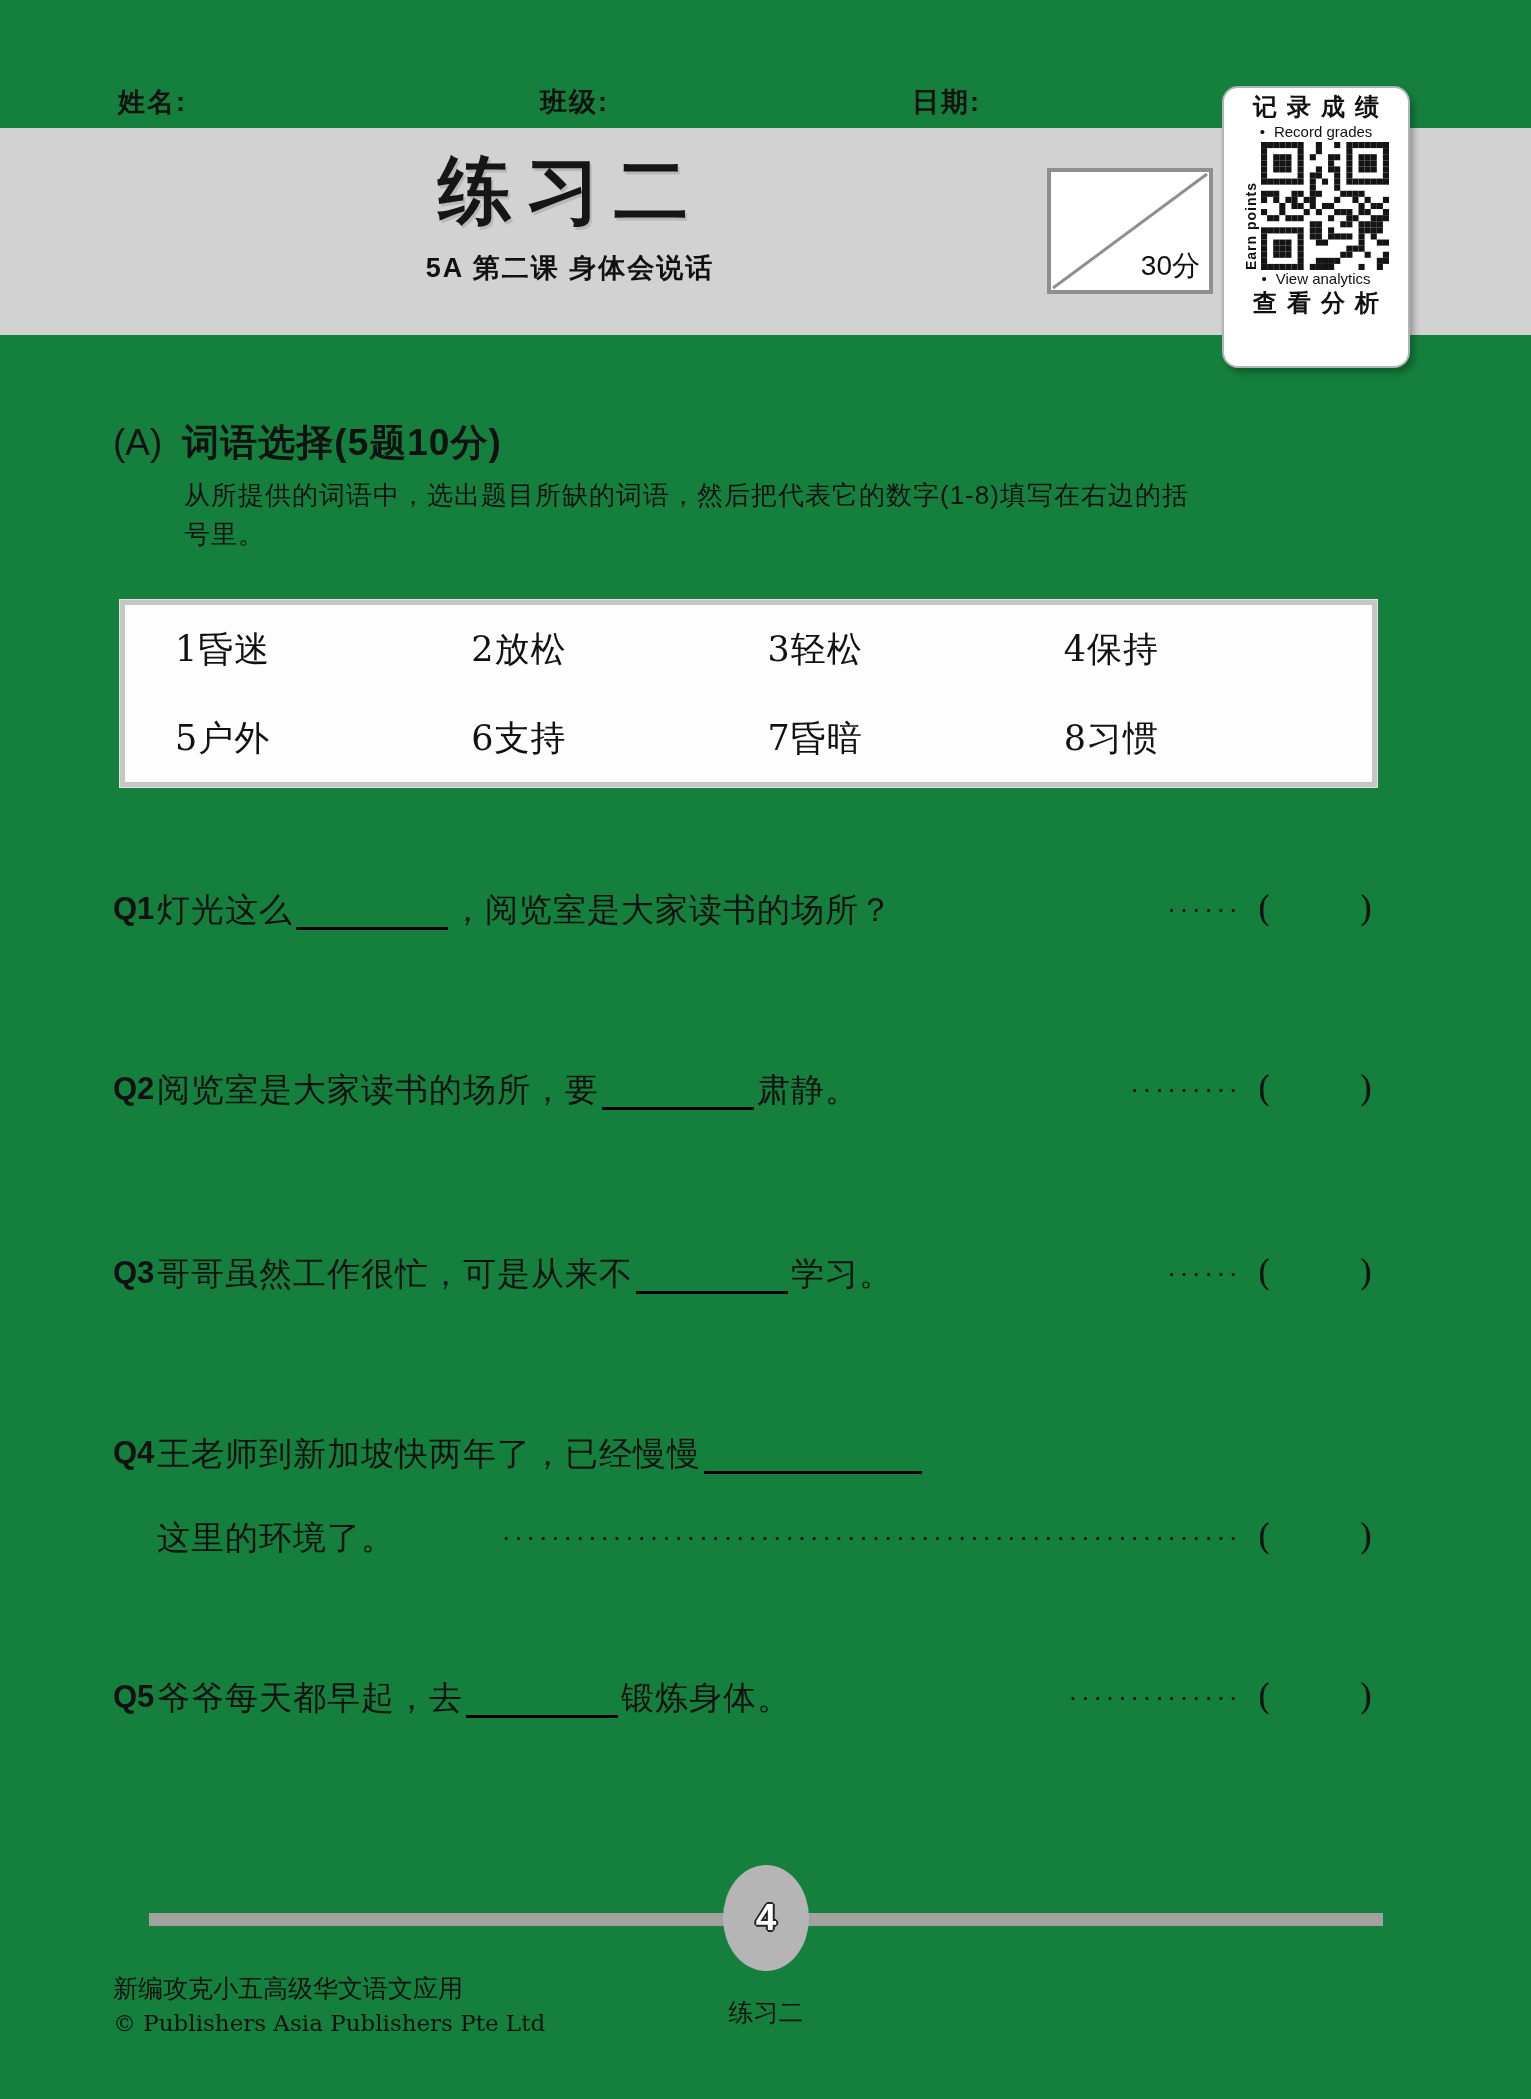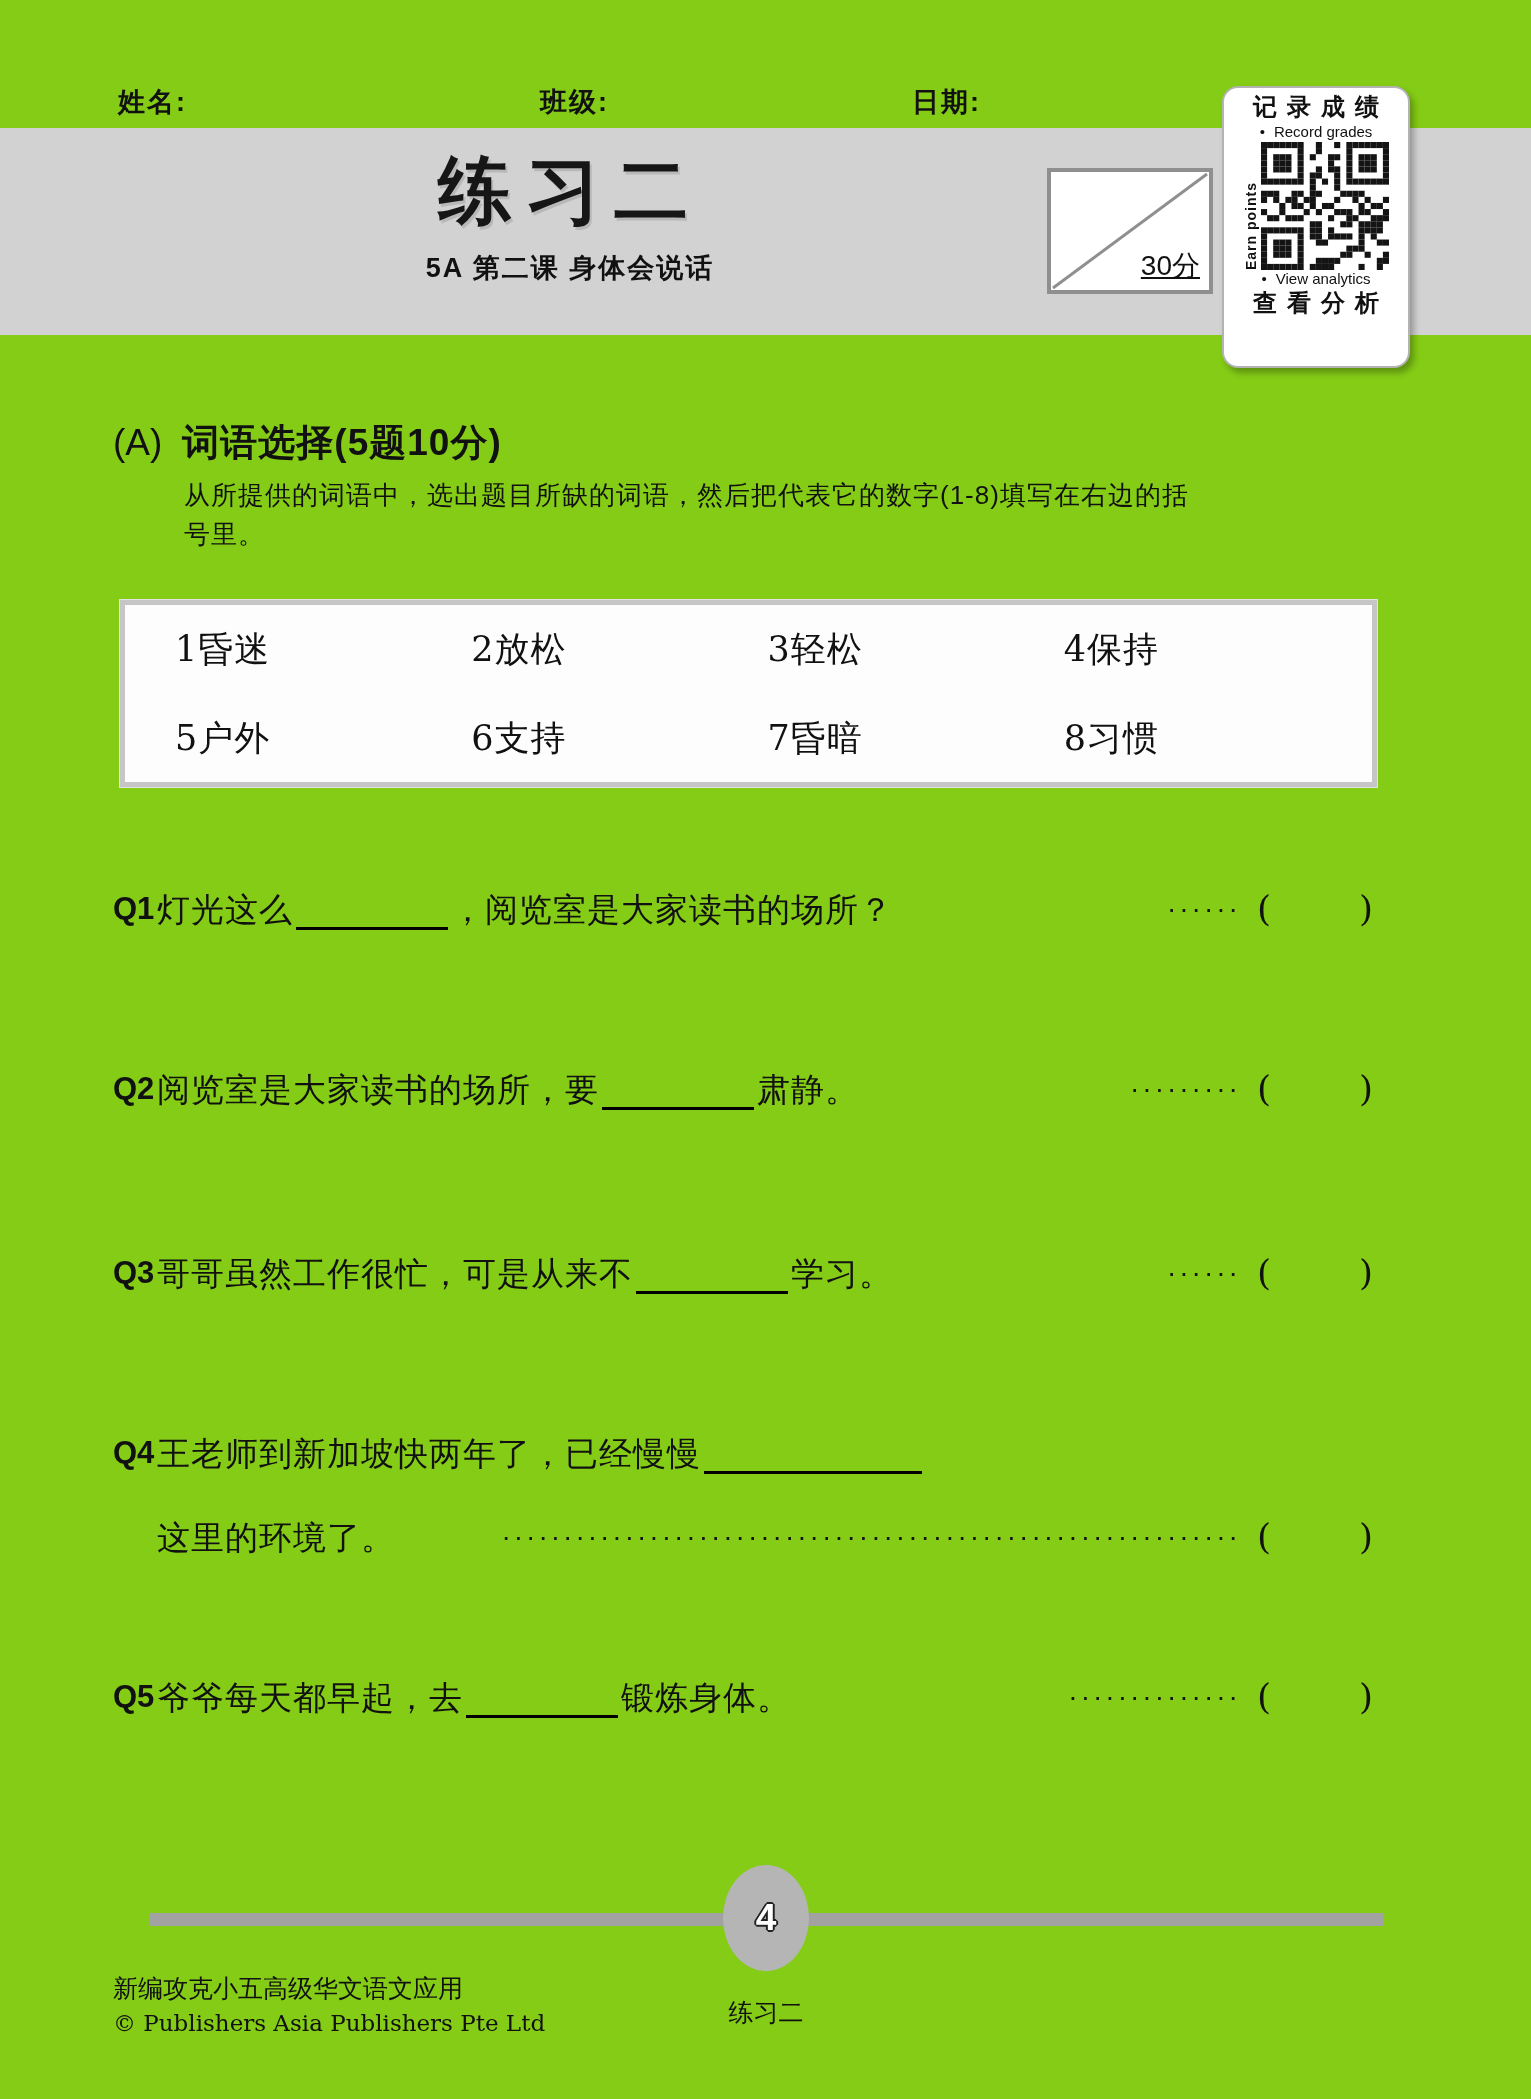--- a/index.html
+++ b/index.html
@@ -1,35 +1,35 @@
 <!DOCTYPE html>
 <html><head>
 <meta charset="utf-8">
 <style>
   html,body{margin:0;padding:0;background:#ffffff;}
   #page{
-    position:relative;width:1531px;height:2099px;background:#84cc16;
+    position:relative;width:1531px;height:2099px;background:#15803d;
     font-family:"Liberation Sans",sans-serif;color:#111;overflow:hidden;
   }
   
   .hdr-label{position:absolute;top:84px;font-size:27px;font-weight:bold;letter-spacing:2px;}
   
   .band{position:absolute;left:0;top:128px;width:1531px;height:207px;background:#d2d2d2;}
   .title{
     position:absolute;left:220px;top:142px;width:700px;text-align:center;
     font-size:74px;font-weight:900;letter-spacing:14px;color:#161616;
     text-shadow:2px 3px 0 rgba(0,0,0,0.12);
   }
   .subtitle{position:absolute;left:220px;top:250px;width:700px;text-align:center;
     font-size:27px;font-weight:bold;letter-spacing:2px;}
   
   .score-box{position:absolute;left:1047px;top:168px;width:166px;height:126px;
     background:#fff;border:4px solid #8f8f8f;box-sizing:border-box;}
   .score-box svg{position:absolute;left:0;top:0;}
-  .score{position:absolute;right:9px;bottom:5px;font-size:28px;text-decoration:underline;}
+  .score{position:absolute;right:9px;bottom:5px;font-size:28px;}
   
   .qr-panel{
     position:absolute;left:1222px;top:86px;width:188px;height:282px;background:#fff;
     border:2px solid #b3b3b3;border-radius:16px;box-shadow:4px 5px 6px rgba(0,0,0,0.28);
     z-index:5;display:flex;flex-direction:column;align-items:center;box-sizing:border-box;
     padding-top:3px;
   }
   .qr-cn{font-size:24px;font-weight:bold;letter-spacing:10px;margin-left:10px;white-space:nowrap;}
   .qr-bullet{font-size:15px;font-weight:normal;white-space:nowrap;}
   .qr-bullet .b{margin-right:9px;}

